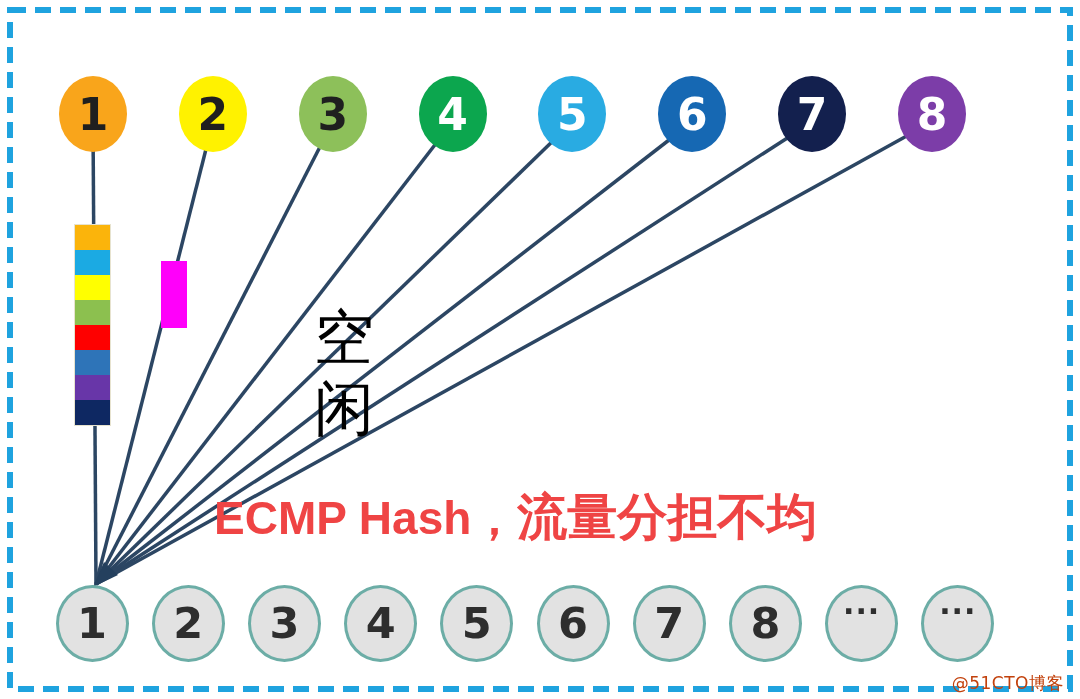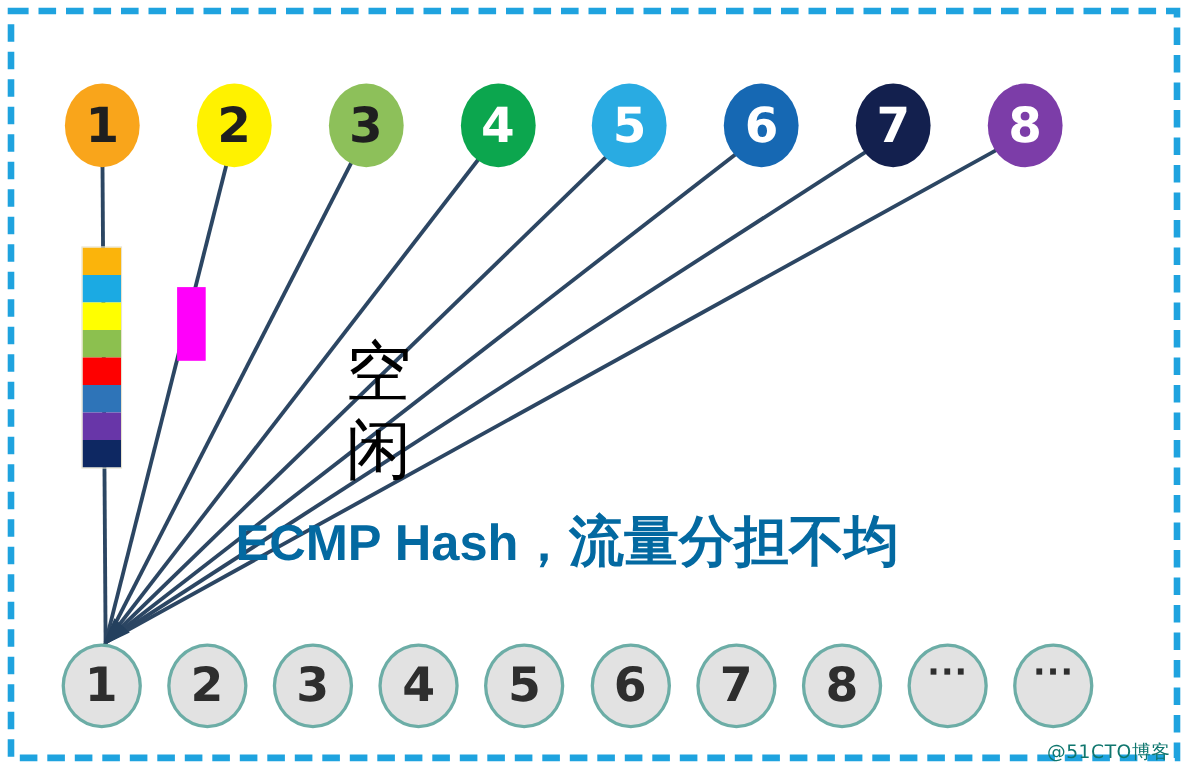--- a/index.html
+++ b/index.html
@@ -35,27 +35,27 @@
     font-weight:bold;font-size:43px;color:#2E2E2E;z-index:5;
   }
   .pcircle .dots{font-size:30px;letter-spacing:1px;transform:translateY(-12px);}
   #idle-label{
     position:absolute;left:314px;top:303px;width:48px;
     font-family:"Liberation Serif","DejaVu Serif",serif;
     font-size:60px;line-height:1.18;color:#000;
     word-break:break-all;z-index:6;
   }
   #title{
-    position:absolute;left:214px;top:459px;white-space:nowrap;z-index:6;color:#0369a1;
+    position:absolute;left:214px;top:484px;white-space:nowrap;z-index:6;color:#ef4444;
   }
   #title .en{font-family:"Liberation Sans","DejaVu Sans",sans-serif;font-weight:bold;font-size:46px;}
   #title .zh{font-family:"Liberation Serif","DejaVu Serif",serif;font-weight:600;font-size:50px;}
   #watermark{
     position:absolute;right:16px;bottom:4px;z-index:7;
-    font-size:17px;color:#0f766e;letter-spacing:.5px;margin-left:13px;
+    font-size:17px;color:#c2410c;letter-spacing:.5px;margin-left:13px;
   }
 </style>
 </head>
 <body>
 
 <div id="canvas">
 
   <svg id="border-svg" width="1080" height="699">
     <rect id="frame-rect" x="10" y="10" width="1060" height="679" fill="none" stroke-width="6" stroke-dasharray="16 9" stroke="#1FA3DF"></rect>
   </svg>

